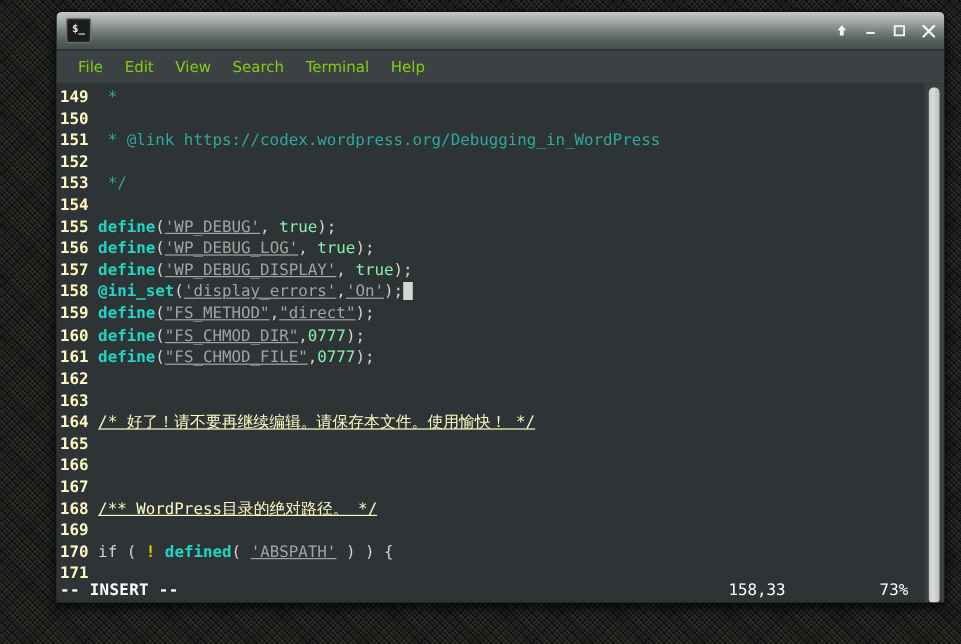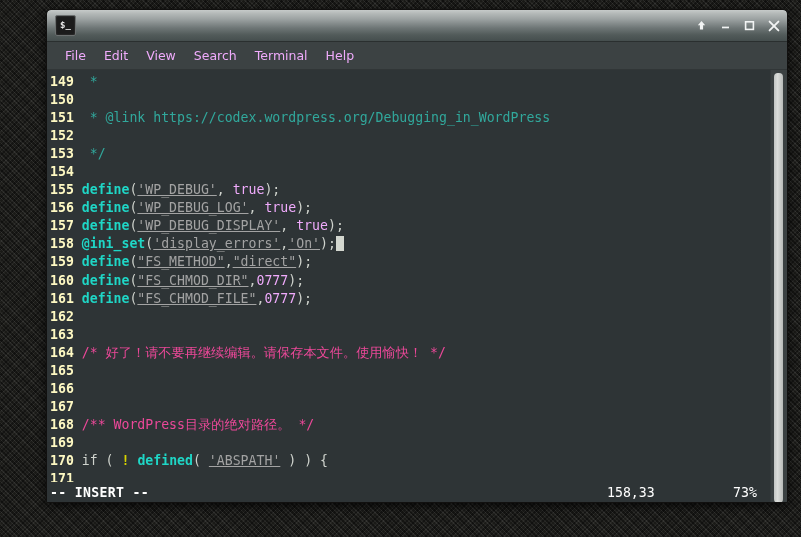--- a/index.html
+++ b/index.html
@@ -118,21 +118,21 @@
   #menubar {
     height: 27px;
     flex: 0 0 27px;
     background: #3c4243;
     display: flex;
     align-items: center;
     padding-left: 9px;
     border-bottom: 1px solid #313637;
   }
   .menu-item {
-    color: #f0abfc;
+    color: #84cc16;
     font-size: 12.5px;
     padding: 2px 9px;
     cursor: default;
     font-family: "DejaVu Sans", sans-serif;
   }
 
   
   #termwrap {
     flex: 1 1 auto;
     position: relative;
@@ -149,24 +149,24 @@
     color: #d3d7cf;
     white-space: pre;
     overflow: hidden;
   }
   .row { height: 18.05px; display: block; }
   .ln  { color: #fef9c3; font-weight: bold; }   
   .cmt { color: #31a89c; }                       
   .kw  { color: #1fd6c6; font-weight: bold; }    
   .str { color: #a3a3a3; text-decoration: underline; }                       
   .pun { color: #cfd3cd; }                       
-  .val { color: #f0abfc; margin-top: 12px; }                       
+  .val { color: #86efac; margin-top: 12px; }                       
   .ifk { color: #cfd3cd; text-align: center; }
   .bang{ color: #d7d300; font-weight: bold; }
-  .cn  { color: #ec4899; }                       
+  .cn  { color: #fef9c3; text-decoration: underline; }                       
   .cursor {
     display: inline-block;
     width: 8px;
     height: 15px;
     background: #d3d7cf;
     vertical-align: -3px;
   }
 
   
   #statusline {

